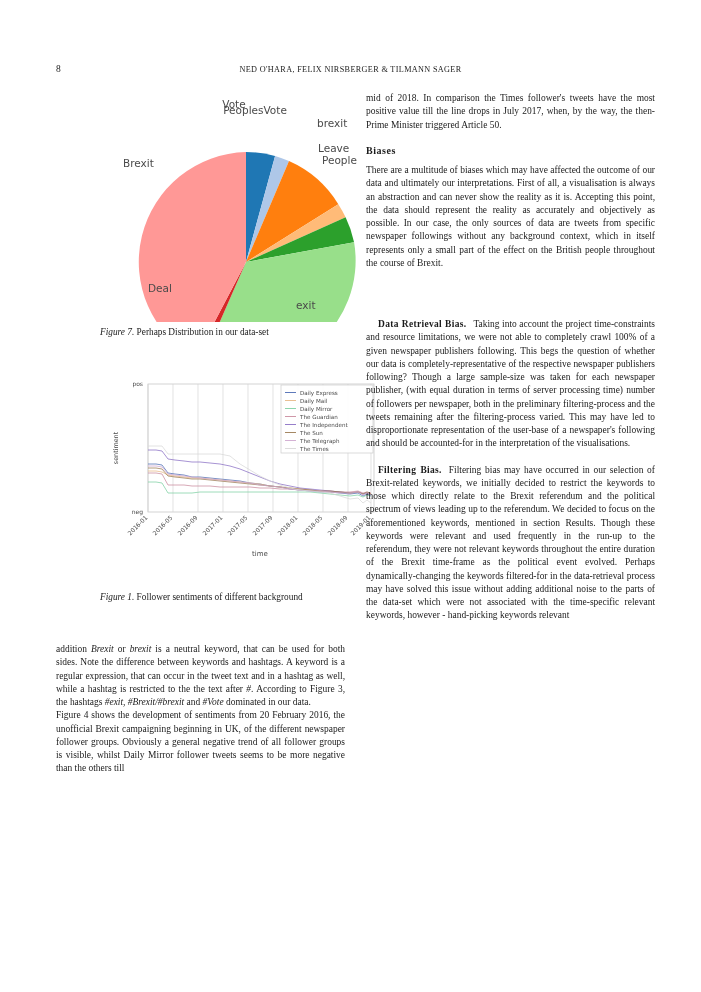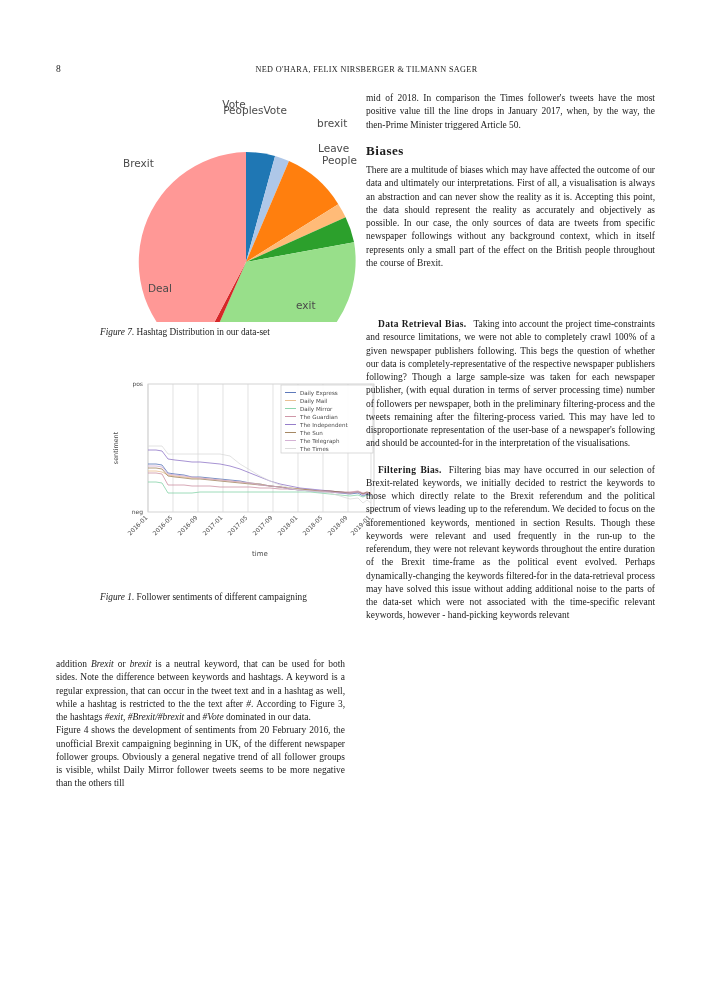--- a/index.html
+++ b/index.html
@@ -30,45 +30,45 @@
     letter-spacing: 0.35px;
   }
   .folio {
     position: absolute;
     left: 0; top: 0;
     font-size: 9.5px;
     font-family: "Liberation Serif", serif;
   }
   .head-title {
     position: absolute;
-    left: 16px; top: 1px;
+    left: 0; top: 1px;
     width: 589px;
     text-align: center;
     font-size: 8.2px;
   }
 
   
   .col {
     position: absolute;
     width: 289px;
     font-size: 9.45px;
     line-height: 13.25px;
     text-align: justify;
     text-justify: inter-word;
     hyphens: manual;
   }
-  .col-left  { left: 56px; margin-top: 15px; }
+  .col-left  { left: 56px; }
   .col-right { left: 366px; top: 92px; width: 289px; }
 
   .col p { margin: 0; }
   .col p.indent { text-indent: 12px; margin-top: 48px; }
 
   h3.section-head {
     margin: 12px 0 7px 0;
-    font-size: 13px;
+    font-size: 10px;
     font-weight: bold;
     letter-spacing: 0.55px;
   }
   .runin { font-weight: bold; letter-spacing: 0.35px; }
   .runin-gap { display:inline-block; width:7px; }
   i, .it { font-style: italic; }
 
   
   .figure { position: absolute; left: 56px; margin-left: 44px; }
   .figcaption {
@@ -120,21 +120,21 @@
         <text x="155" y="24" text-anchor="middle">PeoplesVote</text>
         <text x="217" y="37" text-anchor="start">brexit</text>
         <text x="218" y="62" text-anchor="start">Leave</text>
         <text x="222" y="74" text-anchor="start">People</text>
         <text x="196" y="219" text-anchor="start">exit</text>
         <text x="48" y="202" text-anchor="start">Deal</text>
         <text x="23" y="77" text-anchor="start">Brexit</text>
       </g>
     </svg>
     <div class="figcaption">
-      <span class="fignum">Figure 7.</span><span> Hashtag Distribution in our data-set</span>
+      <span class="fignum">Figure 7.</span><span> Perhaps Distribution in our data-set</span>
     </div>
   </div>
 
   <div class="figure" id="figure-4">
     <svg width="292" height="215" viewBox="0 0 292 215">
 
       <rect x="48" y="12" width="226" height="128" fill="#ffffff" stroke="#c9c9c9" stroke-width="0.8"></rect>
 
       <g stroke="#d5d5d5" stroke-width="0.7">
         <line x1="48" y1="12" x2="48" y2="140"></line>
@@ -198,31 +198,31 @@
         <text x="148" y="146" text-anchor="end" transform="rotate(-45 148 146)">2017-05</text>
         <text x="173" y="146" text-anchor="end" transform="rotate(-45 173 146)">2017-09</text>
         <text x="198" y="146" text-anchor="end" transform="rotate(-45 198 146)">2018-01</text>
         <text x="223" y="146" text-anchor="end" transform="rotate(-45 223 146)">2018-05</text>
         <text x="248" y="146" text-anchor="end" transform="rotate(-45 248 146)">2018-09</text>
         <text x="271" y="146" text-anchor="end" transform="rotate(-45 271 146)">2019-01</text>
         <text x="160" y="184" text-anchor="middle" font-size="7">time</text>
       </g>
     </svg>
     <div class="figcaption">
-      <span class="fignum">Figure 1.</span><span> Follower sentiments of different campaigning</span>
+      <span class="fignum">Figure 1.</span><span> Follower sentiments of different background</span>
     </div>
   </div>
 
   <div class="col col-left" style="top:643px;">
     <p>addition <i>Brexit</i> or <i>brexit</i> is a neutral keyword, that can be used for both sides. Note the difference between keywords and hashtags. A keyword is a regular expression, that can occur in the tweet text and in a hashtag as well, while a hashtag is restricted to the the text after <i>#</i>. According to Figure 3, the hashtags <i>#exit</i>, <i>#Brexit/#brexit</i> and <i>#Vote</i> dominated in our data.</p>
     <p>Figure 4 shows the development of sentiments from 20 February 2016, the unofficial Brexit campaigning beginning in UK, of the different newspaper follower groups. Obviously a general negative trend of all follower groups is visible, whilst Daily Mirror follower tweets seems to be more negative than the others till</p>
   </div>
 
   <div class="col col-right">
-    <p>mid of 2018. In comparison the Times follower's tweets have the most positive value till the line drops in January 2017, when, by the way, the then-Prime Minister triggered Article 50.</p>
+    <p>mid of 2018. In comparison the Times follower's tweets have the most positive value till the line drops in July 2017, when, by the way, the then-Prime Minister triggered Article 50.</p>
 
     <h3 class="section-head">Biases</h3>
 
     <p>There are a multitude of biases which may have affected the outcome of our data and ultimately our interpretations. First of all, a visualisation is always an abstraction and can never show the reality as it is. Accepting this point, the data should represent the reality as accurately and objectively as possible. In our case, the only sources of data are tweets from specific newspaper followings without any background context, which in itself represents only a small part of the effect on the British people throughout the course of Brexit.</p>
 
     <p class="indent"><span class="runin">Data Retrieval Bias.</span><span class="runin-gap"></span><span>Taking into account the project time-constraints and resource limitations, we were not able to completely crawl 100% of a given newspaper publishers following. This begs the question of whether our data is completely-representative of the respective newspaper publishers following? Though a large sample-size was taken for each newspaper publisher, (with equal duration in terms of server processing time) number of followers per newspaper, both in the preliminary filtering-process and the tweets remaining after the filtering-process varied. This may have led to disproportionate representation of the user-base of a newspaper's following and should be accounted-for in the interpretation of the visualisations.</span></p>
 
     <p class="indent" style="margin-top:13px;"><span class="runin">Filtering Bias.</span><span class="runin-gap"></span><span>Filtering bias may have occurred in our selection of Brexit-related keywords, we initially decided to restrict the keywords to those which directly relate to the Brexit referendum and the political spectrum of views leading up to the referendum. We decided to focus on the aforementioned keywords, mentioned in section Results. Though these keywords were relevant and used frequently in the run-up to the referendum, they were not relevant keywords throughout the entire duration of the Brexit time-frame as the political event evolved. Perhaps dynamically-changing the keywords filtered-for in the data-retrieval process may have solved this issue without adding additional noise to the parts of the data-set which were not associated with the time-specific relevant keywords, however - hand-picking keywords relevant</span></p>
   </div>
 

